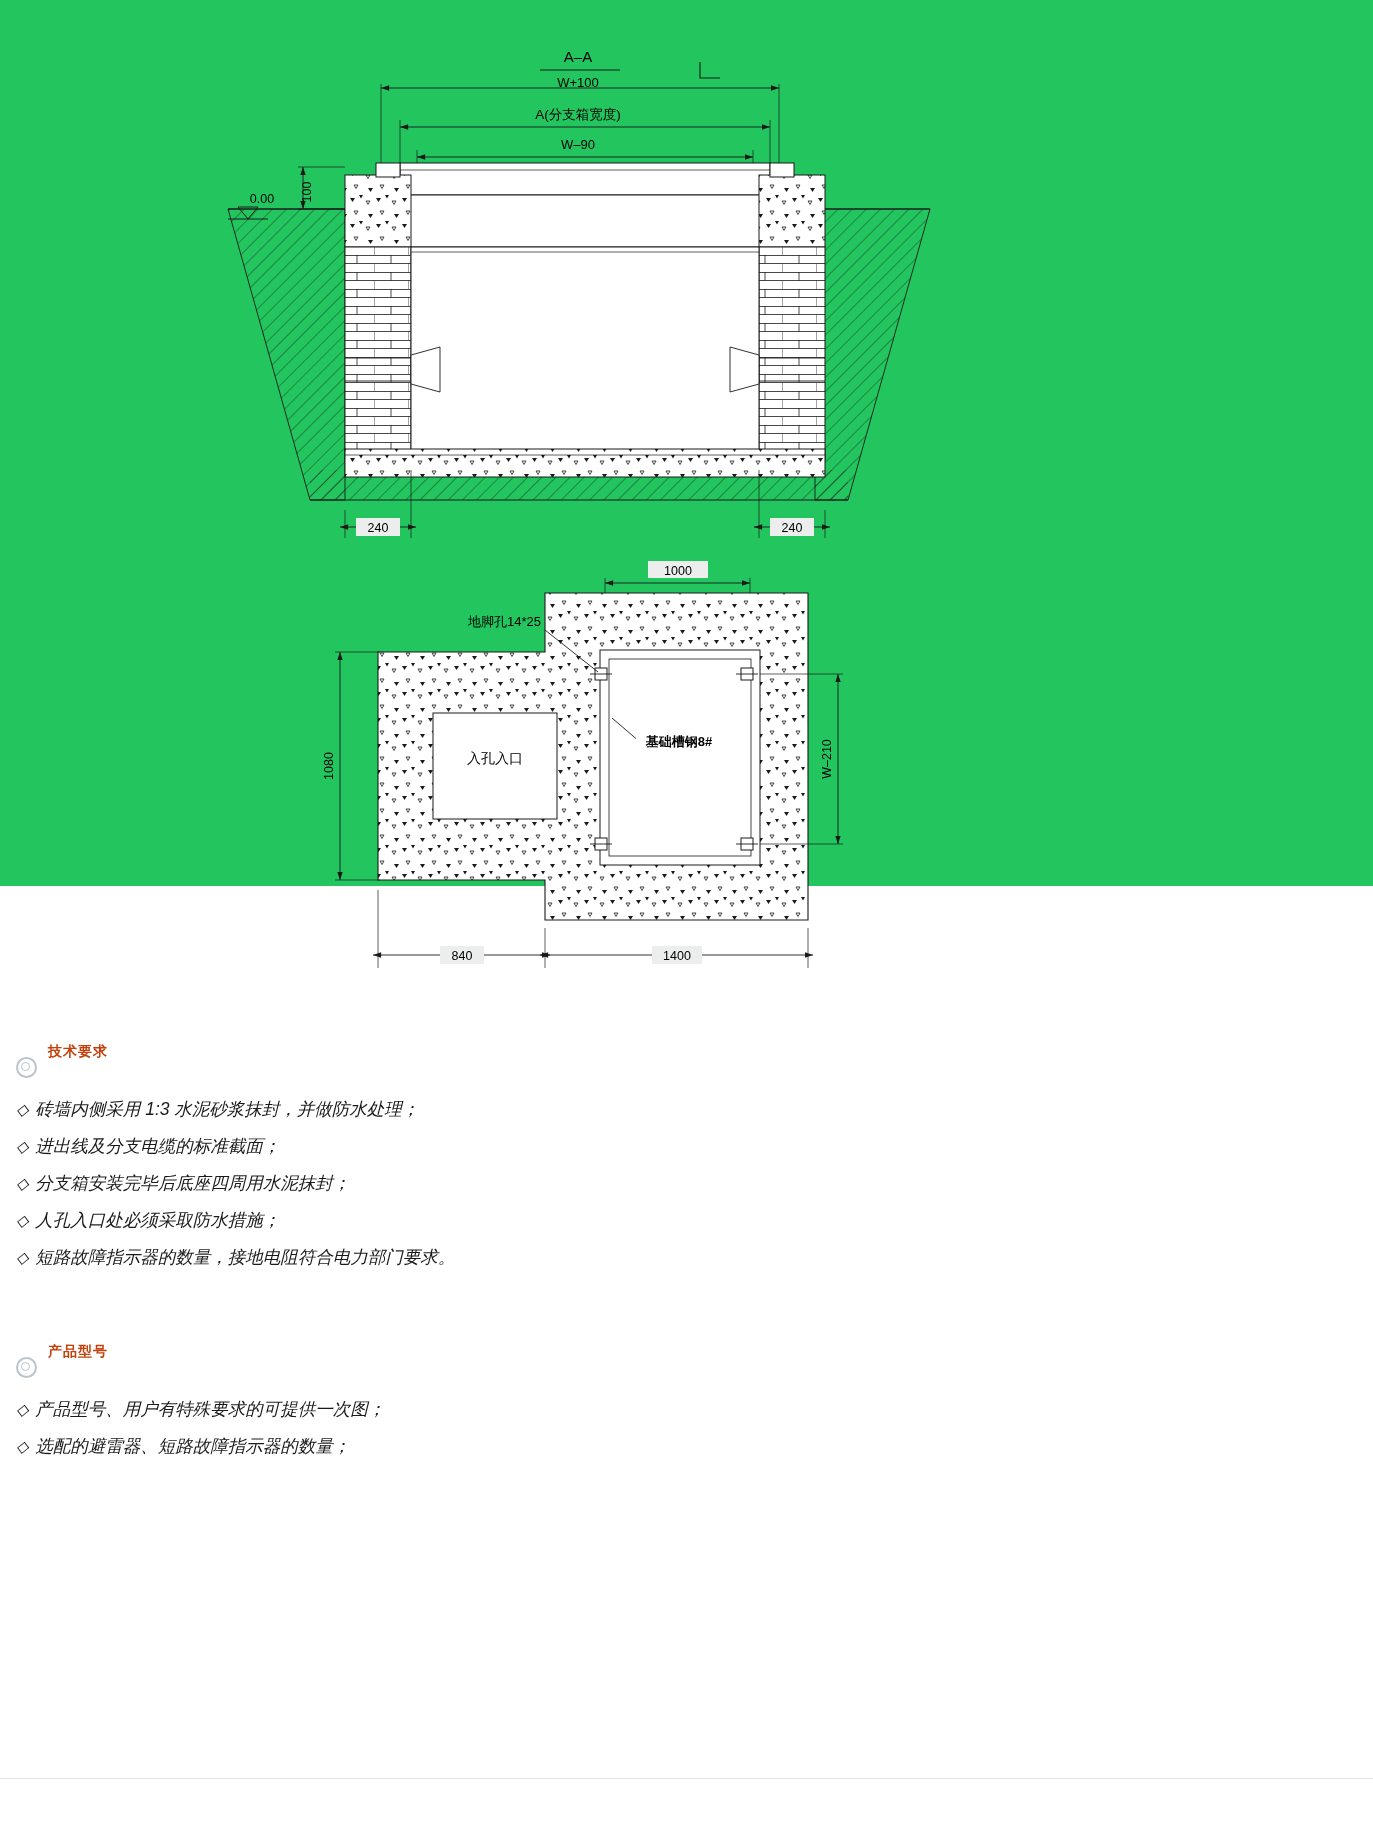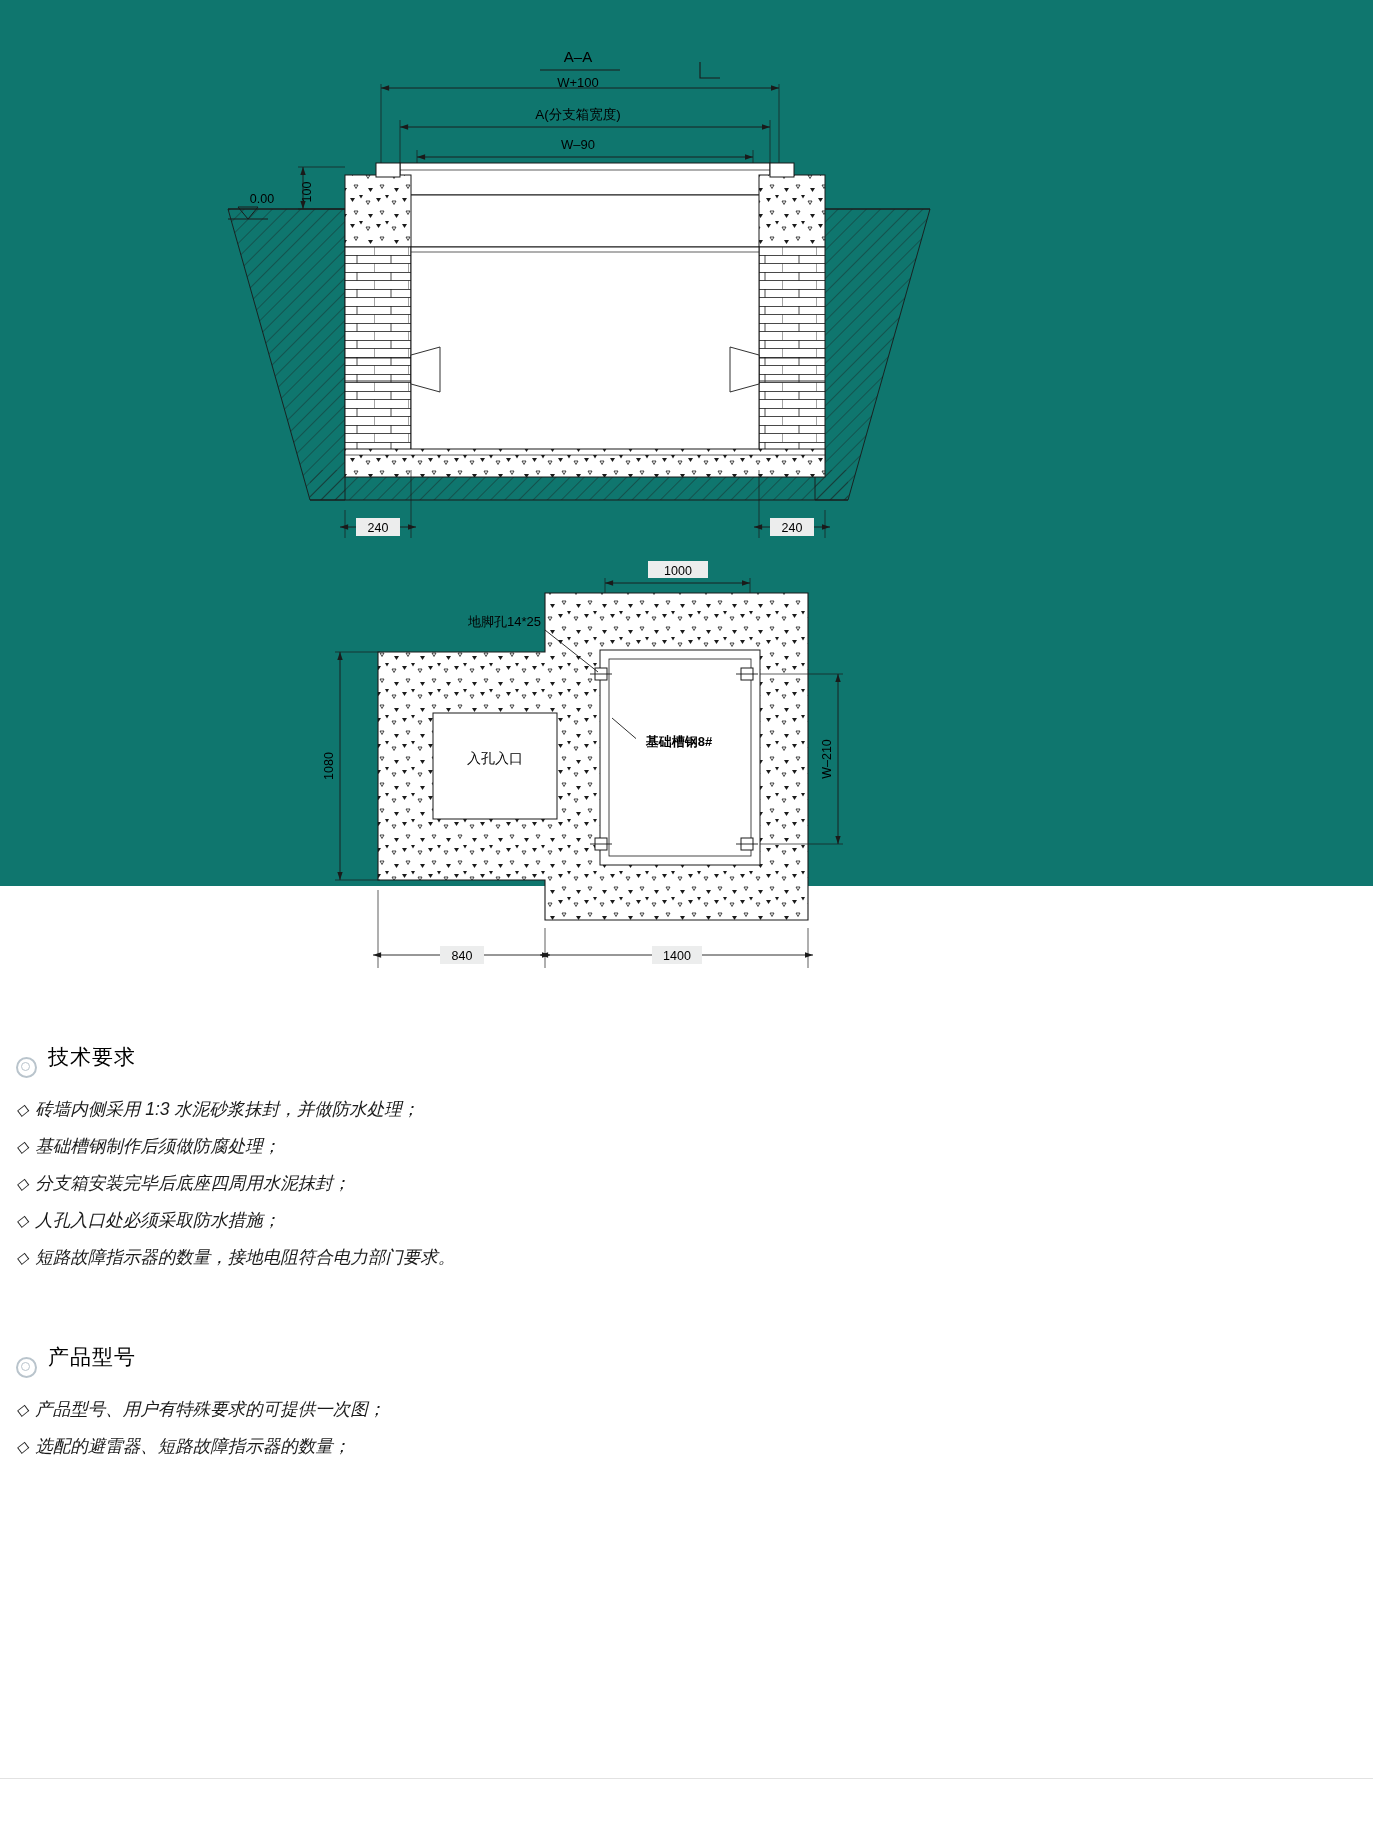--- a/index.html
+++ b/index.html
@@ -8,30 +8,30 @@
     background:#ffffff;
     font-family:"Liberation Sans", sans-serif;
     color:#111;
     position:relative;
     overflow:hidden;
   }
   .drawing-area {
     position:absolute;
     left:0; top:0;
     width:1373px; height:886px;
-    background:#0f766e;
+    background:#22c55e;
   }
   .svg-root { position:absolute; left:0; top:0; }
 
   
   .notes { position:absolute; left:0; width:1373px; }
   .section-title {
-    color:#000000;
-    font-weight:normal;
-    font-size:21px;
+    color:#c2410c;
+    font-weight:bold;
+    font-size:14px;
     letter-spacing:1px;
   }
   .ring {
     position:absolute;
     width:17px; height:17px;
     border:2px solid #b9c4cc;
     border-radius:50%;
   }
   .ring:after{
     content:"";
@@ -235,21 +235,21 @@
     </g>
   </svg>
 </div>
 
 <div class="notes" style="top:1035px;">
   <div class="ring" style="left:16px; top:22px;"></div>
   <div class="section-title" style="position:absolute; left:48px; top:8px;">技术要求</div>
 
   <div style="position:absolute; left:16px; top:56px;">
     <div class="note-line"><span class="dia">◇</span><span>砖墙内侧采用 1:3 水泥砂浆抹封，并做防水处理；</span></div>
-    <div class="note-line"><span class="dia">◇</span><span>基础槽钢制作后须做防腐处理；</span></div>
+    <div class="note-line"><span class="dia">◇</span><span>进出线及分支电缆的标准截面；</span></div>
     <div class="note-line"><span class="dia">◇</span><span>分支箱安装完毕后底座四周用水泥抹封；</span></div>
     <div class="note-line"><span class="dia">◇</span><span>人孔入口处必须采取防水措施；</span></div>
     <div class="note-line"><span class="dia">◇</span><span>短路故障指示器的数量，接地电阻符合电力部门要求。</span></div>
   </div>
 </div>
 
 <div class="notes" style="top:1335px;">
   <div class="ring" style="left:16px; top:22px;"></div>
   <div class="section-title" style="position:absolute; left:48px; top:8px;">产品型号</div>
 

